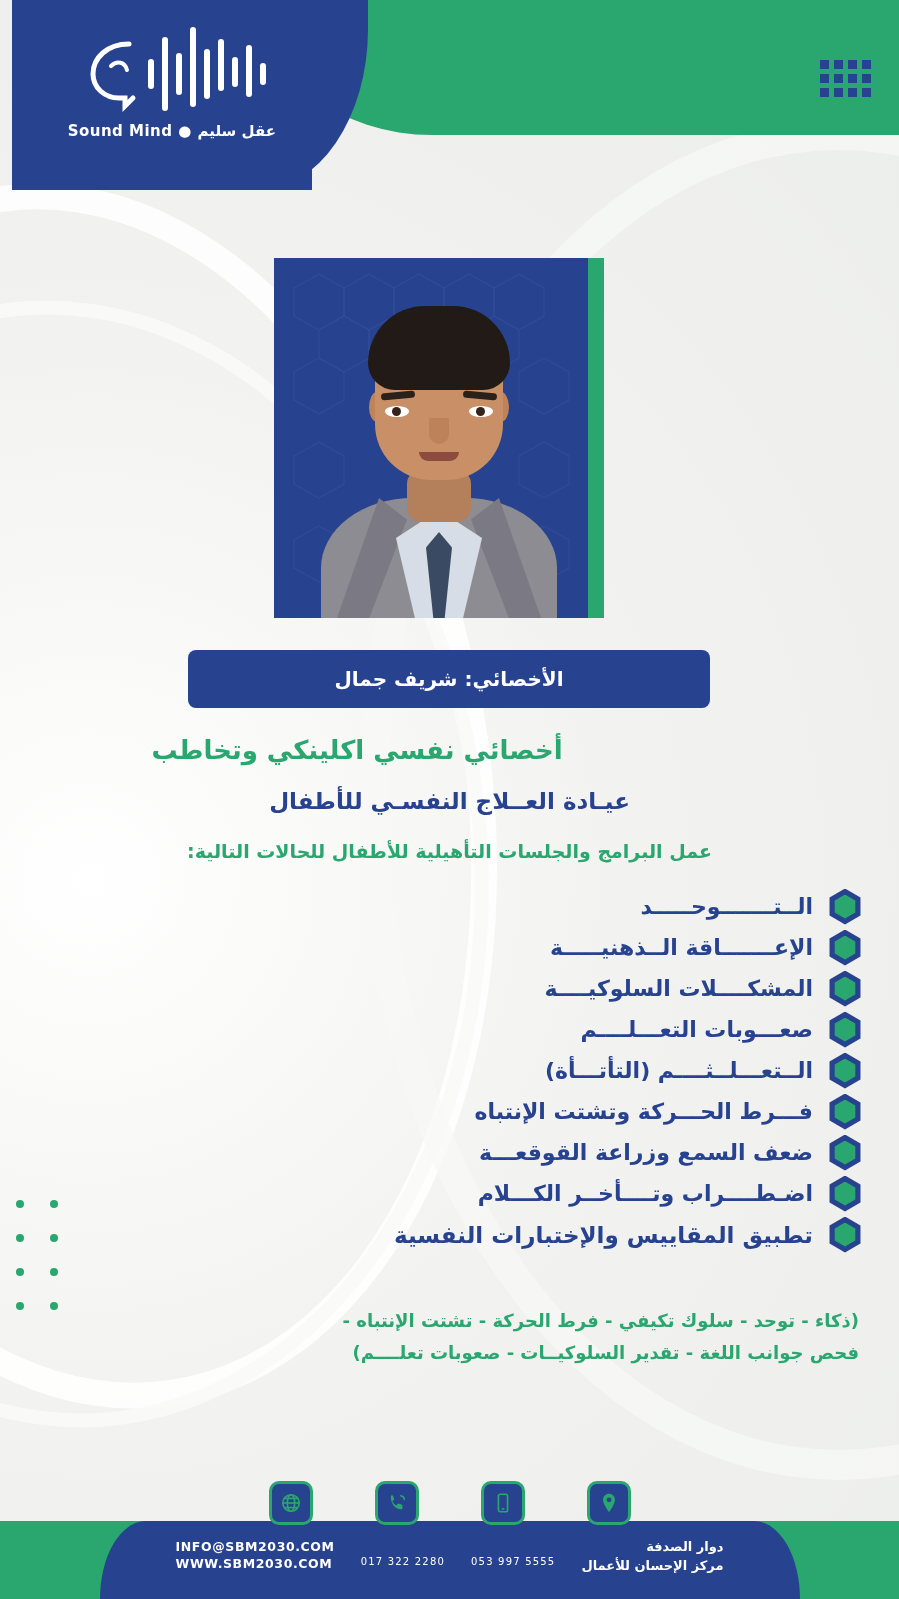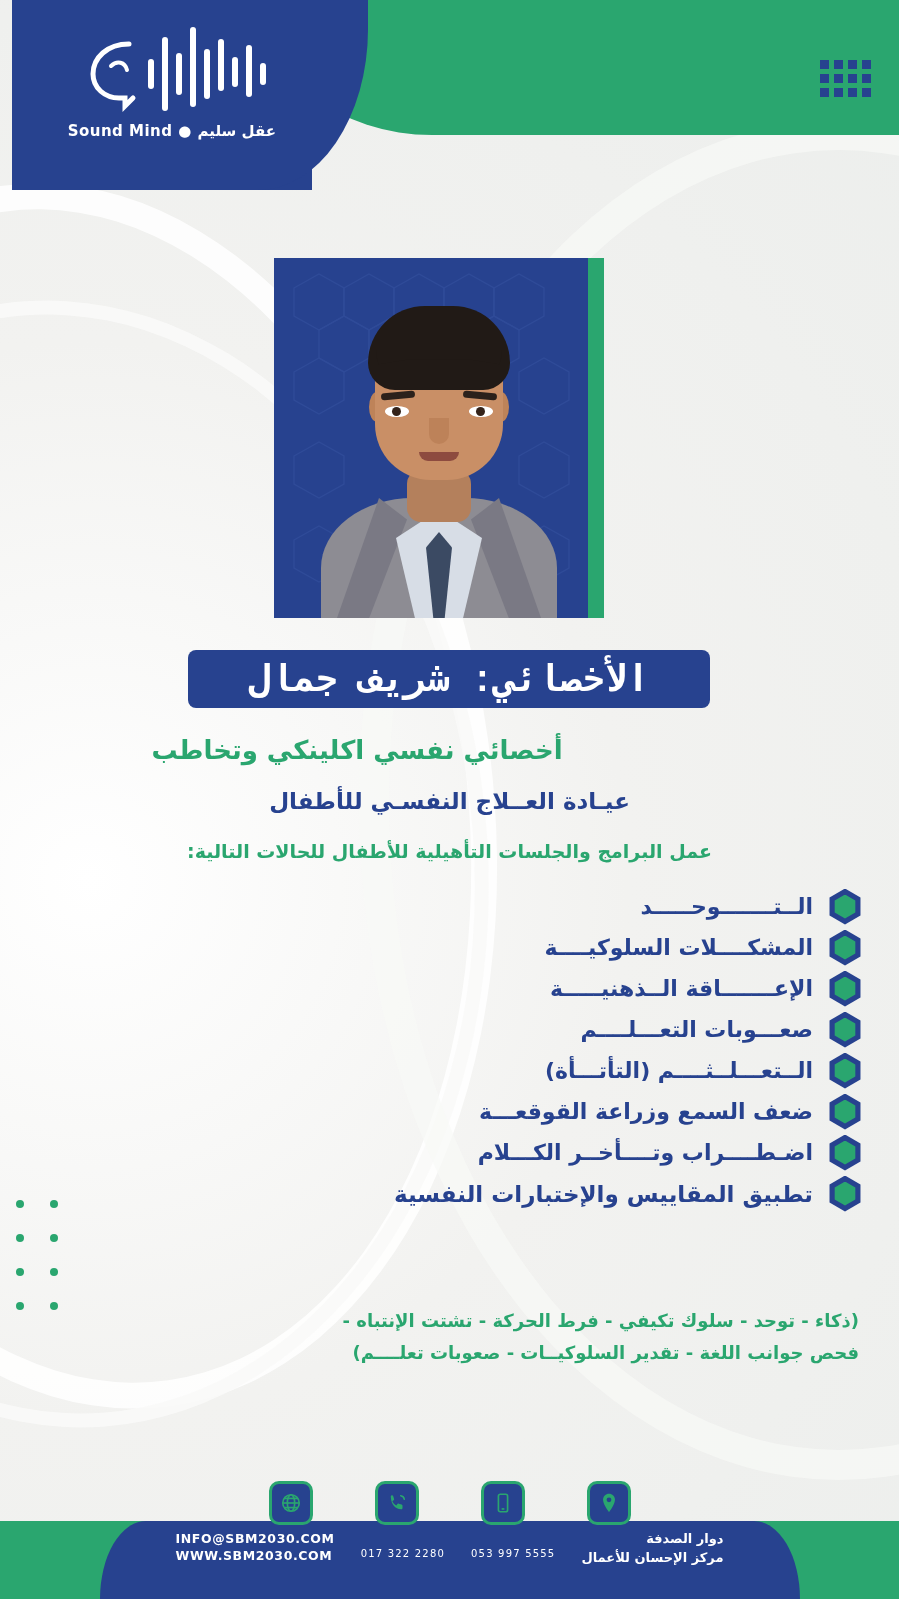--- a/index.html
+++ b/index.html
@@ -277,23 +277,22 @@
     width: 522px; height: 58px;
     background: #27428f;
     border-radius: 8px;
     display: flex;
     align-items: center;
     justify-content: center;
     z-index: 4;
   }
   .name-banner span {
     color: #fff;
-    font-size: 37px;
+    font-size: 20px;
     font-weight: bold;
-    font-family: Liberation Mono, monospace;
   }
 
   .subtitle {
     position: absolute;
     left: 0; top: 735px;
     width: 714px;
     text-align: center;
     font-size: 26px;
     color: #2aa66f;
     font-weight: bold;
@@ -427,21 +426,21 @@
     border: 3px solid #2aa66f;
     display: flex;
     align-items: center;
     justify-content: center;
     color: #2aa66f;
     font-size: 22px;
     box-sizing: border-box;
   }
   .footer-text {
     position: absolute;
-    left: 0; bottom: 12px;
+    left: 0; bottom: 4px;
     width: 899px; height: 78px;
     display: flex;
     align-items: center;
     justify-content: center;
     gap: 26px;
     color: #fff;
     direction: ltr;
   }
   .f-block { text-align: center; line-height: 1.35; }
   .f-web { font-size: 12.5px; font-weight: bold; letter-spacing: .6px; text-align: left; }
@@ -556,42 +555,49 @@
           <span class="hex"></span>
           <span class="hex-inner"></span>
         </span>
       <span class="label">الــتـــــــوحـــــد</span>
     </div>
     <div class="srv">
       <span class="bullet">
           <span class="hex"></span>
           <span class="hex-inner"></span>
         </span>
+      <span class="label">الإعـــــــاقة الــذهنيـــــة</span>
+    </div>
+    <div class="srv">
+      <span class="bullet">
+          <span class="hex"></span>
+          <span class="hex-inner"></span>
+        </span>
       <span class="label">المشكــــلات السلوكيــــة</span>
     </div>
     <div class="srv">
       <span class="bullet">
           <span class="hex"></span>
           <span class="hex-inner"></span>
         </span>
-      <span class="label">الإعـــــــاقة الــذهنيـــــة</span>
-    </div>
-    <div class="srv">
-      <span class="bullet">
-          <span class="hex"></span>
-          <span class="hex-inner"></span>
-        </span>
       <span class="label">صعـــوبات التعـــلــــم</span>
     </div>
     <div class="srv">
       <span class="bullet">
           <span class="hex"></span>
           <span class="hex-inner"></span>
         </span>
       <span class="label">الــتعـــلــثــــم (التأتـــأة)</span>
+    </div>
+    <div class="srv">
+      <span class="bullet">
+          <span class="hex"></span>
+          <span class="hex-inner"></span>
+        </span>
+      <span class="label">فـــرط الحـــركة وتشتت الإنتباه</span>
     </div>
     <div class="srv">
       <span class="bullet">
           <span class="hex"></span>
           <span class="hex-inner"></span>
         </span>
       <span class="label">ضعف السمع وزراعة القوقعـــة</span>
     </div>
     <div class="srv">
       <span class="bullet">

